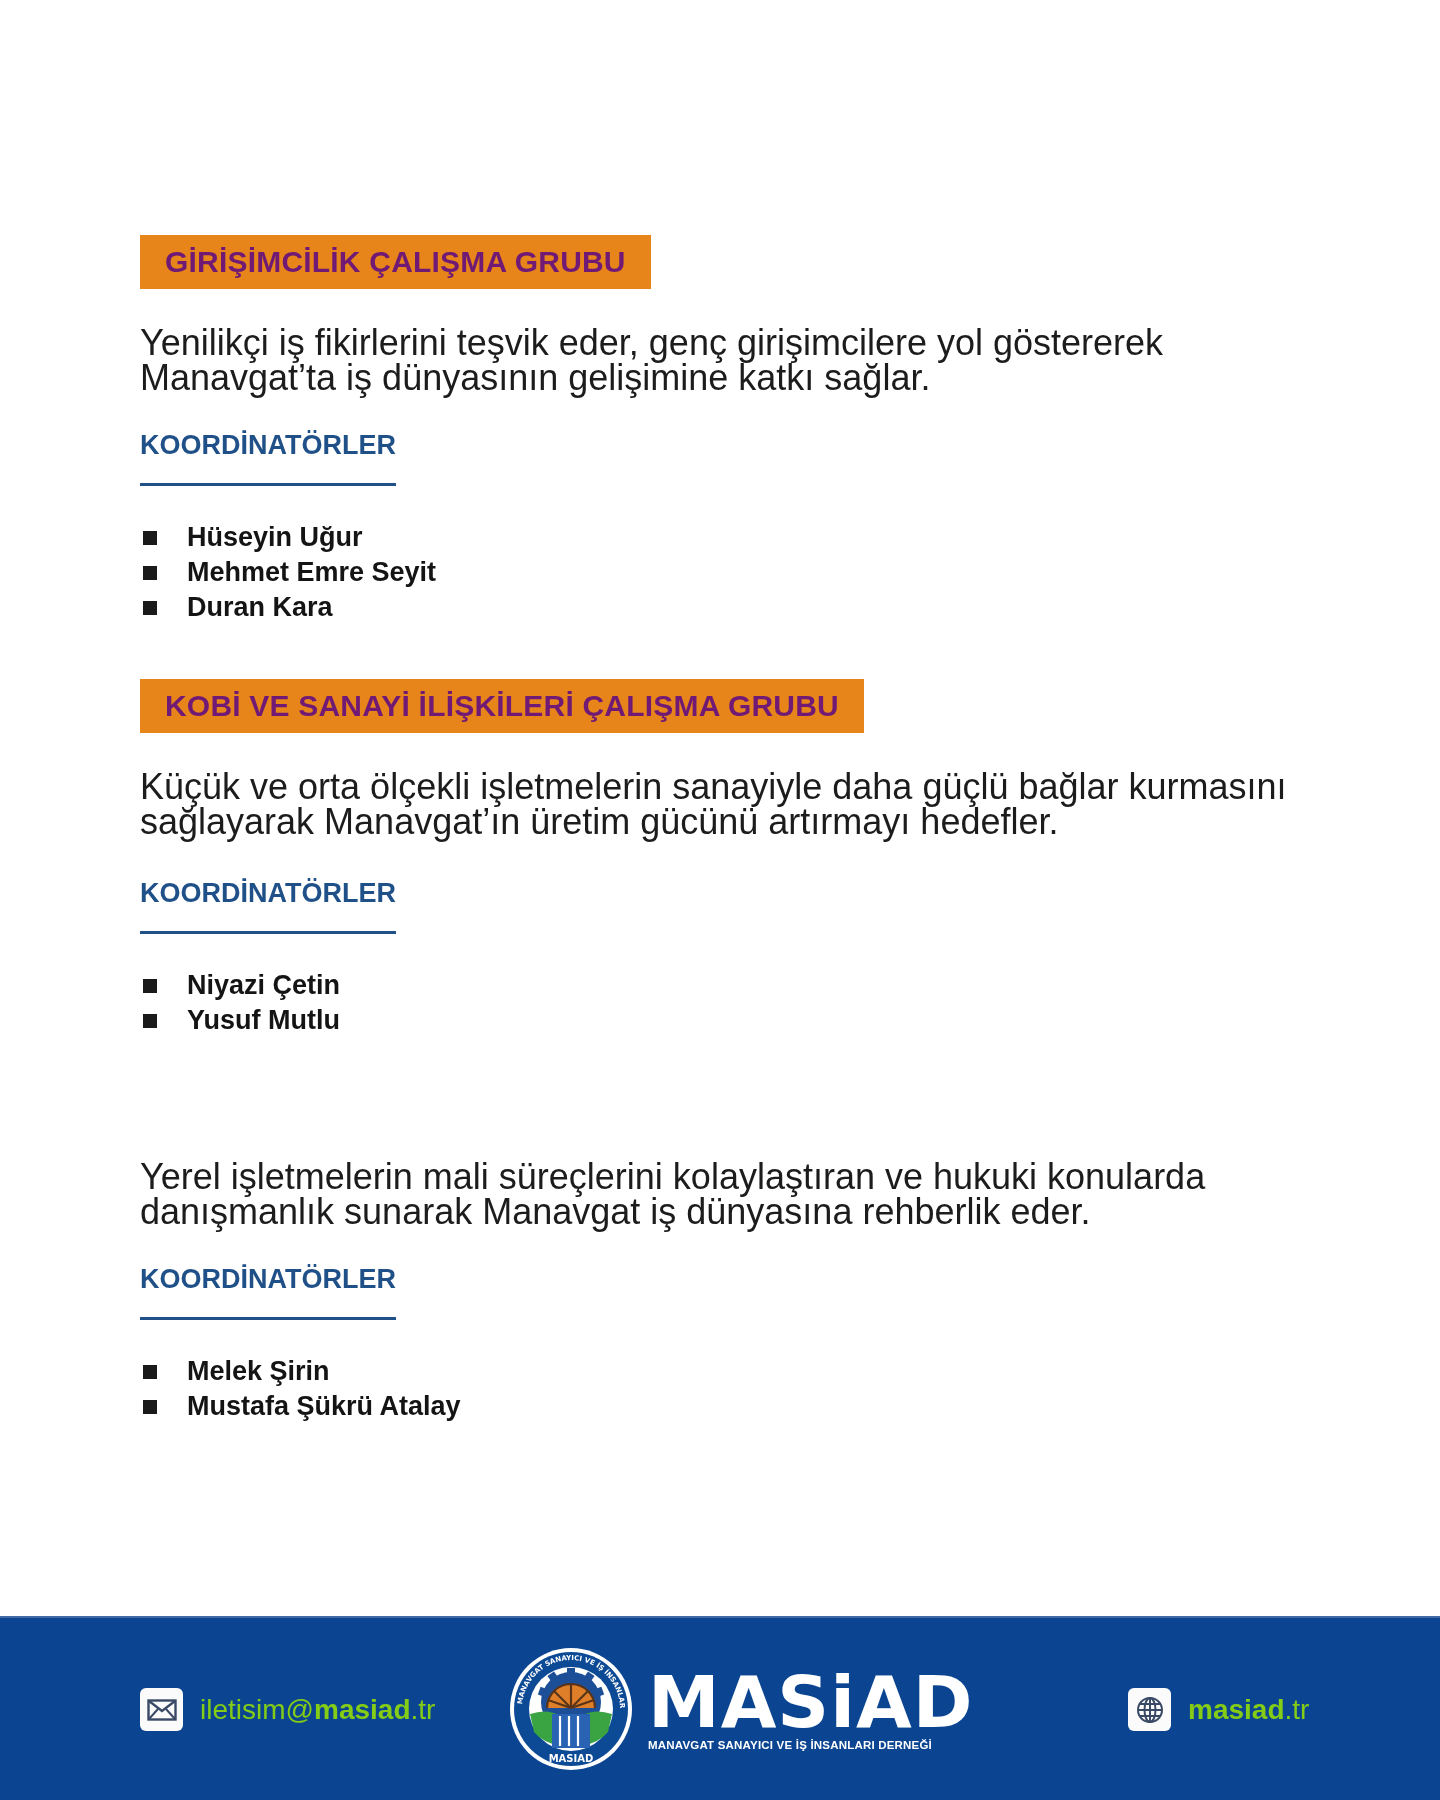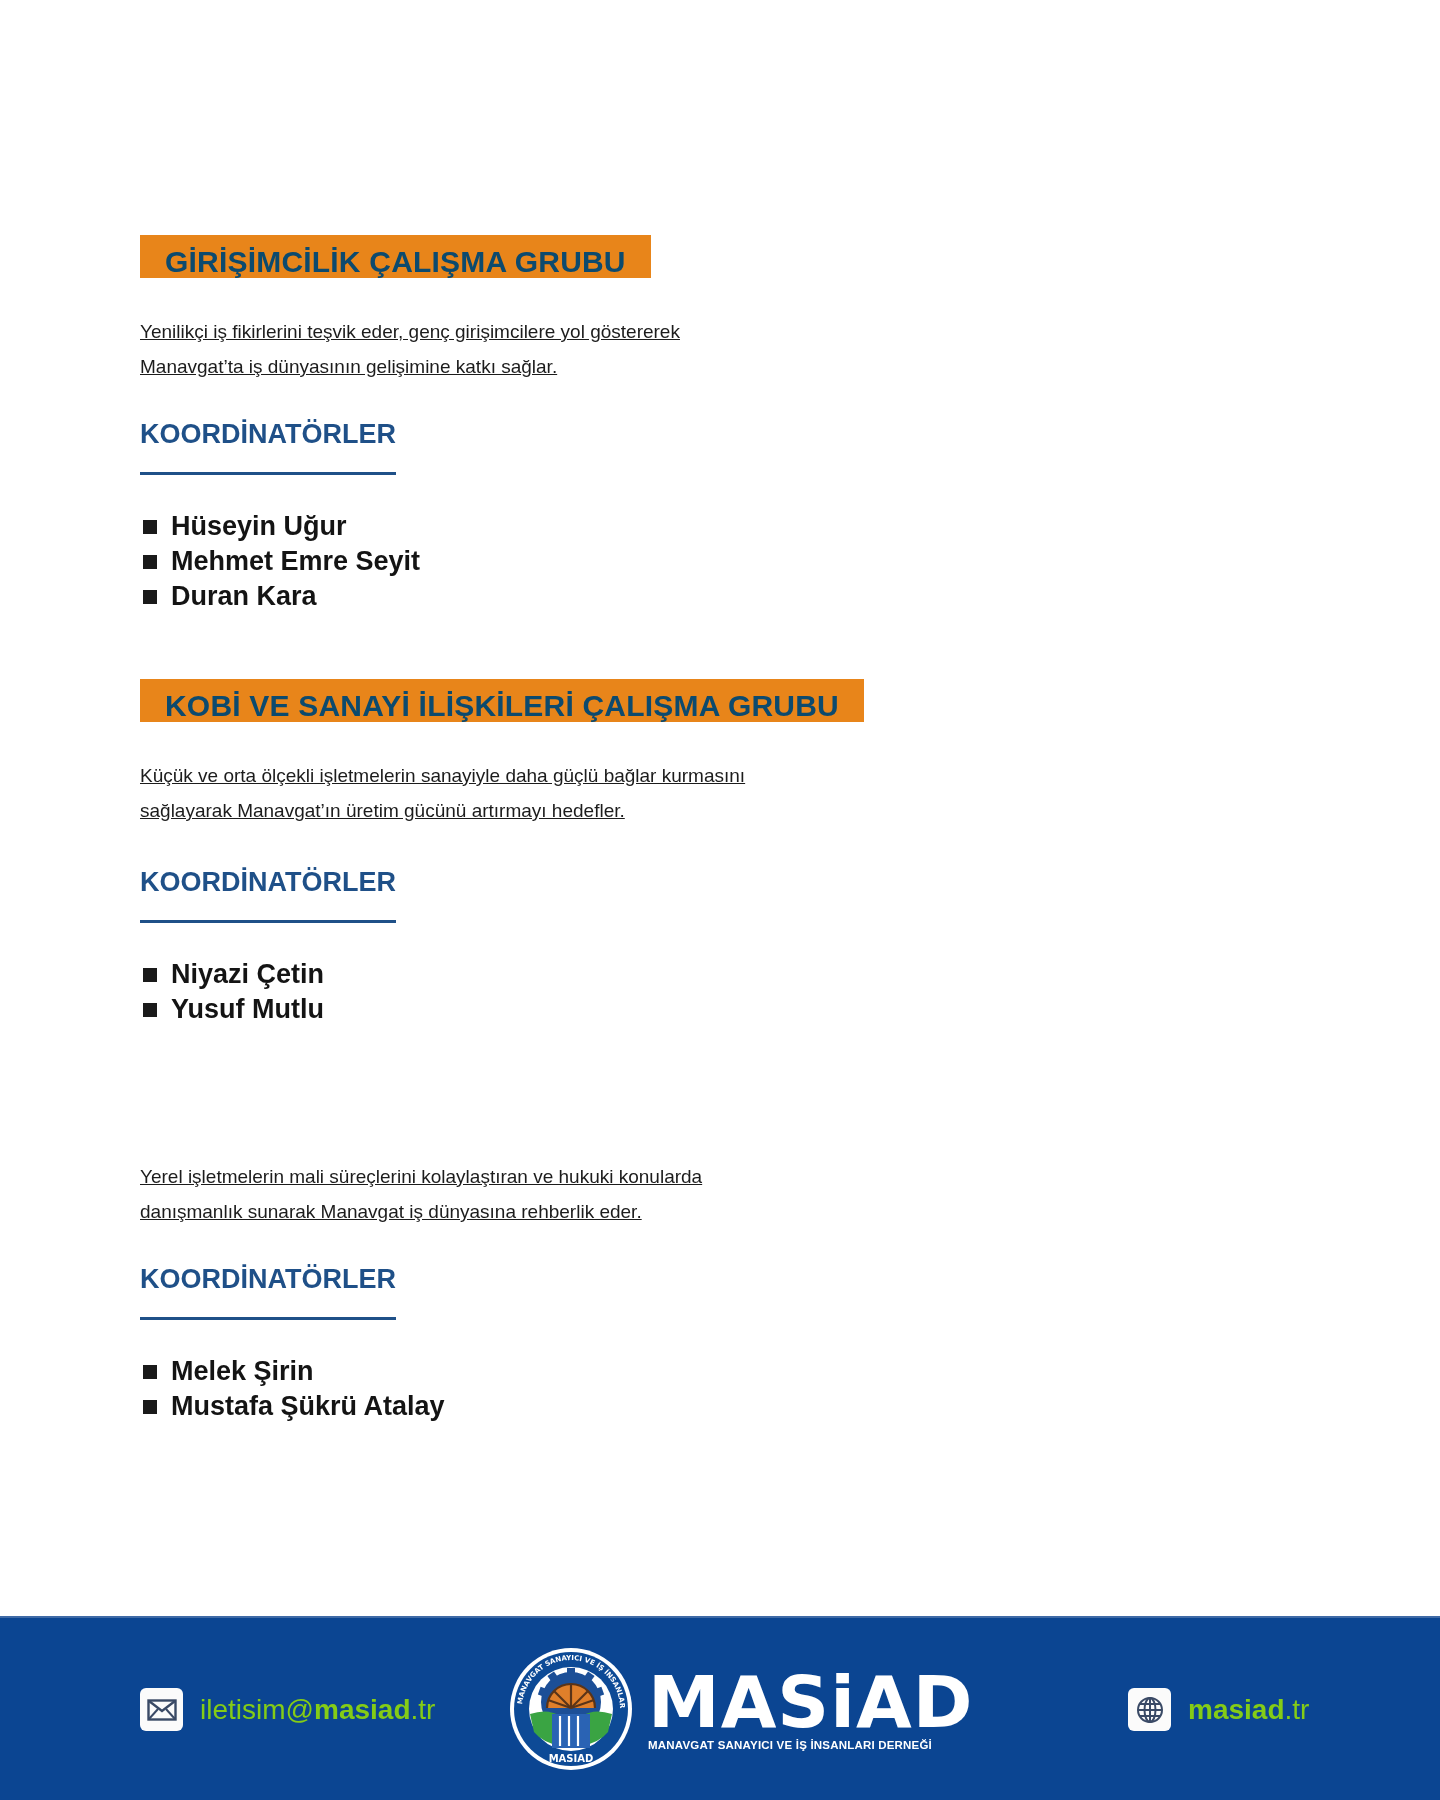--- a/index.html
+++ b/index.html
@@ -3,50 +3,49 @@
 <meta charset="utf-8">
 <style>
   * { margin: 0; padding: 0; box-sizing: border-box; }
   html, body { width: 1440px; height: 1800px; background: #ffffff; overflow: hidden; }
   body { position: relative; font-family: "Liberation Sans", "DejaVu Sans", sans-serif; color: #1b1b1b; }
 
   .section { position: absolute; left: 140px; }
   .group-title {
     display: inline-block;
     background: #e8851a;
-    color: #0c4a6e;
+    color: #701a75;
     font-weight: 700;
     font-size: 30px;
     letter-spacing: 0.2px;
-    height: 43px;
+    height: 54px;
     line-height: 54px;
     padding: 0 25px;
   }
   .desc {
     margin-top: 36px;
-    font-size: 19px;
+    font-size: 36px;
     line-height: 35px;
     color: #1c1c1c;
     white-space: pre-line;
-    text-decoration: underline;
   }
   .coord-title {
     display: inline-block;
     margin-top: 34px;
     font-size: 27px;
     font-weight: 700;
     color: #1f5088;
     padding-bottom: 22px;
     border-bottom: 3px solid #1f5088;
     line-height: 32px;
   }
   .members { margin-top: 34px; list-style: none; }
   .member {
     display: flex; align-items: center;
-    font-size: 27px; font-weight: 700; line-height: 35px; color: #141414;
+    font-size: 27px; font-weight: 700; line-height: 35px; color: #141414; gap: 16px;
   }
   .bullet {
     width: 14px; height: 14px; background: #1a1a1a; margin-right: 14px; margin-left: 3px; flex: none;
   }
 
   .footer {
     position: absolute; left: 0; top: 1616px; width: 1440px; height: 184px;
     background: #0b4592;
     border-top: 2px solid #3f6aa6;
   }

